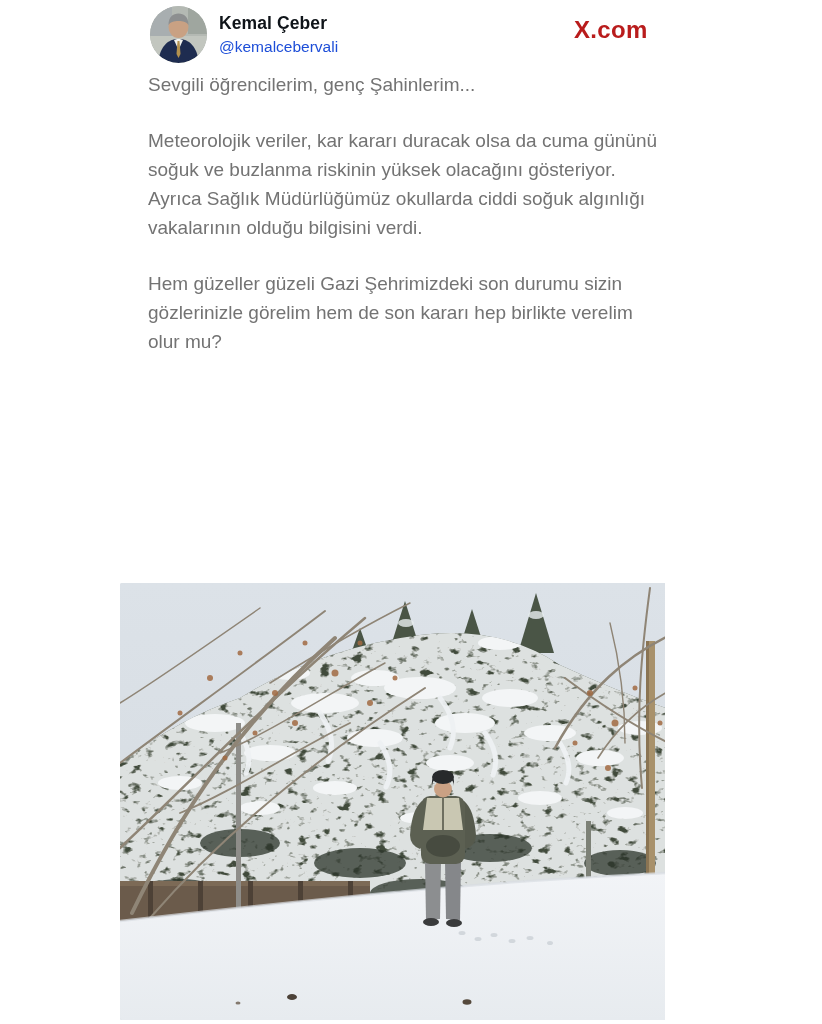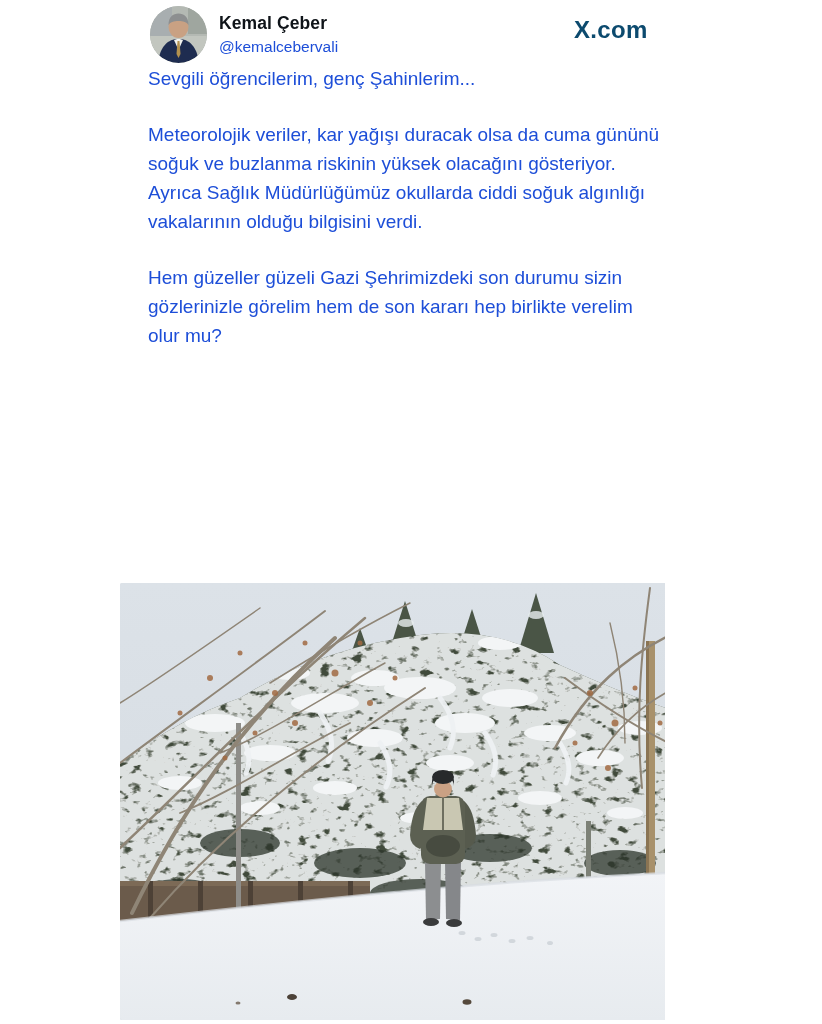--- a/index.html
+++ b/index.html
@@ -11,26 +11,26 @@
   .avatar {
     position:absolute; left:150px; top:6px; width:57px; height:57px;
     border-radius:50%; overflow:hidden; background:#b9beba;
   }
   .avatar svg { display:block; }
   .id-block { position:absolute; left:219px; top:13px; }
   .display-name { font-size:17.5px; font-weight:700; color:#0f1419; letter-spacing:.1px; }
   .handle { font-size:15.5px; color:#1d4ed8; margin-top:4px; }
   .watermark {
     position:absolute; left:574px; top:16px; font-size:24px; font-weight:800;
-    color:#0c4a6e; letter-spacing:.3px;
+    color:#b91c1c; letter-spacing:.3px;
   }
   
   .tweet-text {
-    position:absolute; left:148px; top:64px; width:514px;
-    font-size:19px; line-height:29px; color:#1d4ed8;
+    position:absolute; left:148px; top:70px; width:514px;
+    font-size:19px; line-height:29px; color:#737373;
   }
   .tweet-text p { margin:0 0 27px 0; }
   .tweet-text p:last-child { margin-bottom:0; }
   
   .photo {
     position:absolute; left:120px; top:583px; width:566px; height:437px;
     overflow:hidden; border-radius:2px; background:#dde2e8;
   }
   .photo svg { display:block; }
 </style>
@@ -64,21 +64,21 @@
 
   <div class="id-block">
     <div class="display-name">Kemal Çeber</div>
     <div class="handle">@kemalcebervali</div>
   </div>
 
   <div class="watermark">X.com</div>
 
   <div class="tweet-text">
     <p>Sevgili öğrencilerim, genç Şahinlerim...</p>
-    <p>Meteorolojik veriler, kar yağışı duracak olsa da cuma gününü soğuk ve buzlanma riskinin yüksek olacağını gösteriyor. Ayrıca Sağlık Müdürlüğümüz okullarda ciddi soğuk algınlığı vakalarının olduğu bilgisini verdi.</p>
+    <p>Meteorolojik veriler, kar kararı duracak olsa da cuma gününü soğuk ve buzlanma riskinin yüksek olacağını gösteriyor. Ayrıca Sağlık Müdürlüğümüz okullarda ciddi soğuk algınlığı vakalarının olduğu bilgisini verdi.</p>
     <p>Hem güzeller güzeli Gazi Şehrimizdeki son durumu sizin gözlerinizle görelim hem de son kararı hep birlikte verelim olur mu?</p>
   </div>
 
   <div class="photo">
     <svg width="566" height="437" viewBox="0 0 566 437">
       <defs>
         <linearGradient id="skyG" x1="0" y1="0" x2="0" y2="1">
           <stop offset="0" stop-color="#dce2e8"></stop>
             <stop offset="1" stop-color="#d4dae0"></stop>
         </linearGradient>

